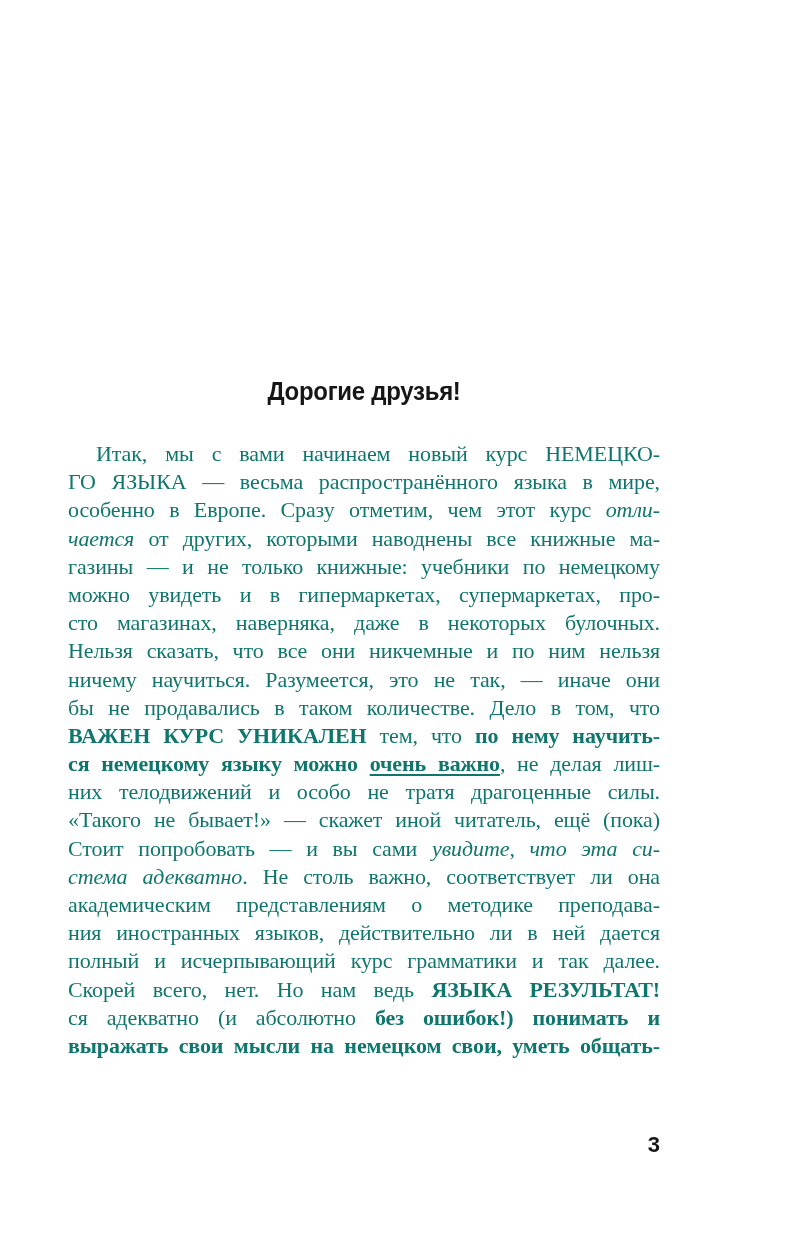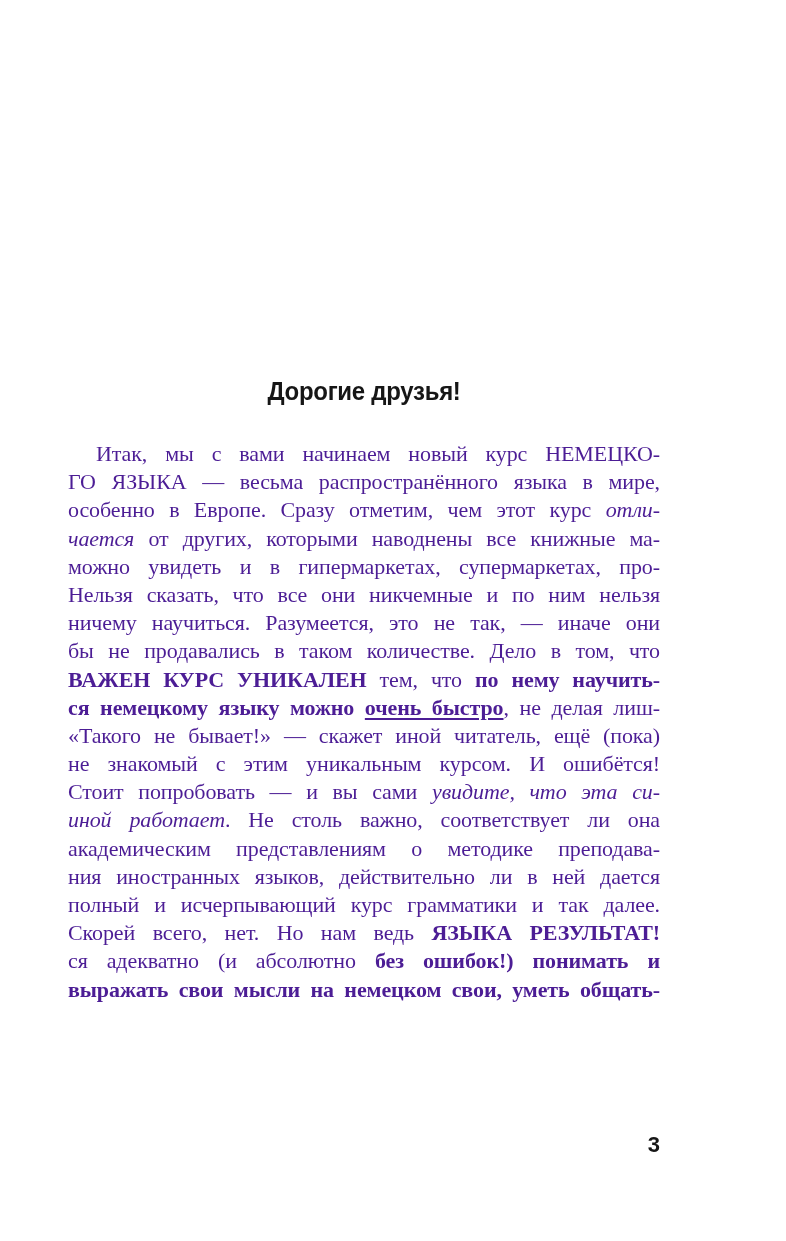--- a/index.html
+++ b/index.html
@@ -26,21 +26,21 @@
     line-height: 27px;
     letter-spacing: -0.3px;
     color: #161616;
     transform: scaleX(0.96);
   }
   .body-text {
     position: absolute;
     left: 68px; top: 440px; width: 592px;
     font-family: "Liberation Serif", serif;
     font-size: 22px;
-    color: #4c1d95;
+    color: #0f766e;
   }
   .line {
     text-align: justify;
     text-align-last: justify;
     height: 28.2px;
     line-height: 28.2px;
     overflow: hidden;
     letter-spacing: -0.1px;
     white-space: normal;
   }
@@ -68,30 +68,32 @@
 <body>
 
 <div class="page">
   <div class="chapter-title">Дорогие друзья!</div>
 
   <div class="body-text">
       <div class="line indent"><span class="run-r">Итак, мы с вами начинаем новый курс НЕМЕЦКО-</span></div>
       <div class="line"><span class="run-r">ГО ЯЗЫКА — весьма распространённого языка в мире,</span></div>
       <div class="line"><span class="run-r">особенно в Европе. Сразу отметим, чем этот курс </span><span class="run-i">отли-</span></div>
       <div class="line"><span class="run-i">чается</span><span class="run-r"> от других, которыми наводнены все книжные ма-</span></div>
+      <div class="line"><span class="run-r">газины — и не только книжные: учебники по немецкому</span></div>
       <div class="line"><span class="run-r">можно увидеть и в гипермаркетах, супермаркетах, про-</span></div>
+      <div class="line"><span class="run-r">сто магазинах, наверняка, даже в некоторых булочных.</span></div>
       <div class="line"><span class="run-r">Нельзя сказать, что все они никчемные и по ним нельзя</span></div>
       <div class="line"><span class="run-r">ничему научиться. Разумеется, это не так, — иначе они</span></div>
       <div class="line"><span class="run-r">бы не продавались в таком количестве. Дело в том, что</span></div>
       <div class="line"><span class="run-b">ВАЖЕН КУРС УНИКАЛЕН</span><span class="run-r"> тем, что </span><span class="run-b">по нему научить-</span></div>
-      <div class="line"><span class="run-b">ся немецкому языку можно </span><span class="run-bu">очень быстро</span><span class="run-r">, не делая лиш-</span></div>
+      <div class="line"><span class="run-b">ся немецкому языку можно </span><span class="run-bu">очень важно</span><span class="run-r">, не делая лиш-</span></div>
+      <div class="line"><span class="run-r">них телодвижений и особо не тратя драгоценные силы.</span></div>
       <div class="line"><span class="run-r">«Такого не бывает!» — скажет иной читатель, ещё (пока)</span></div>
-      <div class="line"><span class="run-r">не знакомый с этим уникальным курсом. И ошибётся!</span></div>
       <div class="line"><span class="run-r">Стоит попробовать — и вы сами </span><span class="run-i">увидите, что эта си-</span></div>
-      <div class="line"><span class="run-i">иной работает</span><span class="run-r">. Не столь важно, соответствует ли она</span></div>
+      <div class="line"><span class="run-i">стема адекватно</span><span class="run-r">. Не столь важно, соответствует ли она</span></div>
       <div class="line"><span class="run-r">академическим представлениям о методике преподава-</span></div>
       <div class="line"><span class="run-r">ния иностранных языков, действительно ли в ней дается</span></div>
       <div class="line"><span class="run-r">полный и исчерпывающий курс грамматики и так далее.</span></div>
       <div class="line"><span class="run-r">Скорей всего, нет. Но нам ведь </span><span class="run-b">ЯЗЫКА РЕЗУЛЬТАТ!</span></div>
       <div class="line"><span class="run-r">ся адекватно (и абсолютно </span><span class="run-b">без ошибок!) понимать и</span></div>
       <div class="line"><span class="run-b">выражать свои мысли на немецком свои, уметь общать-</span></div>
     </div>
 
   <div class="page-number">3</div>
 </div>

